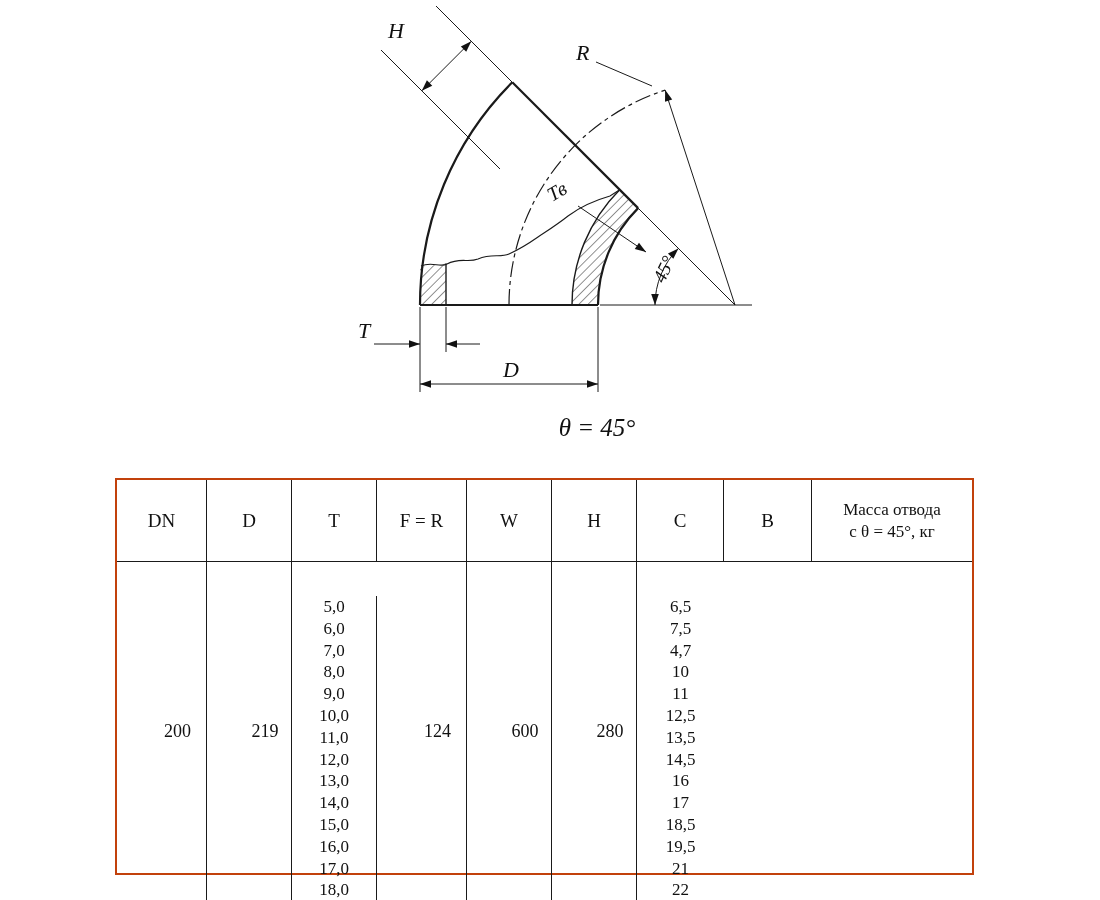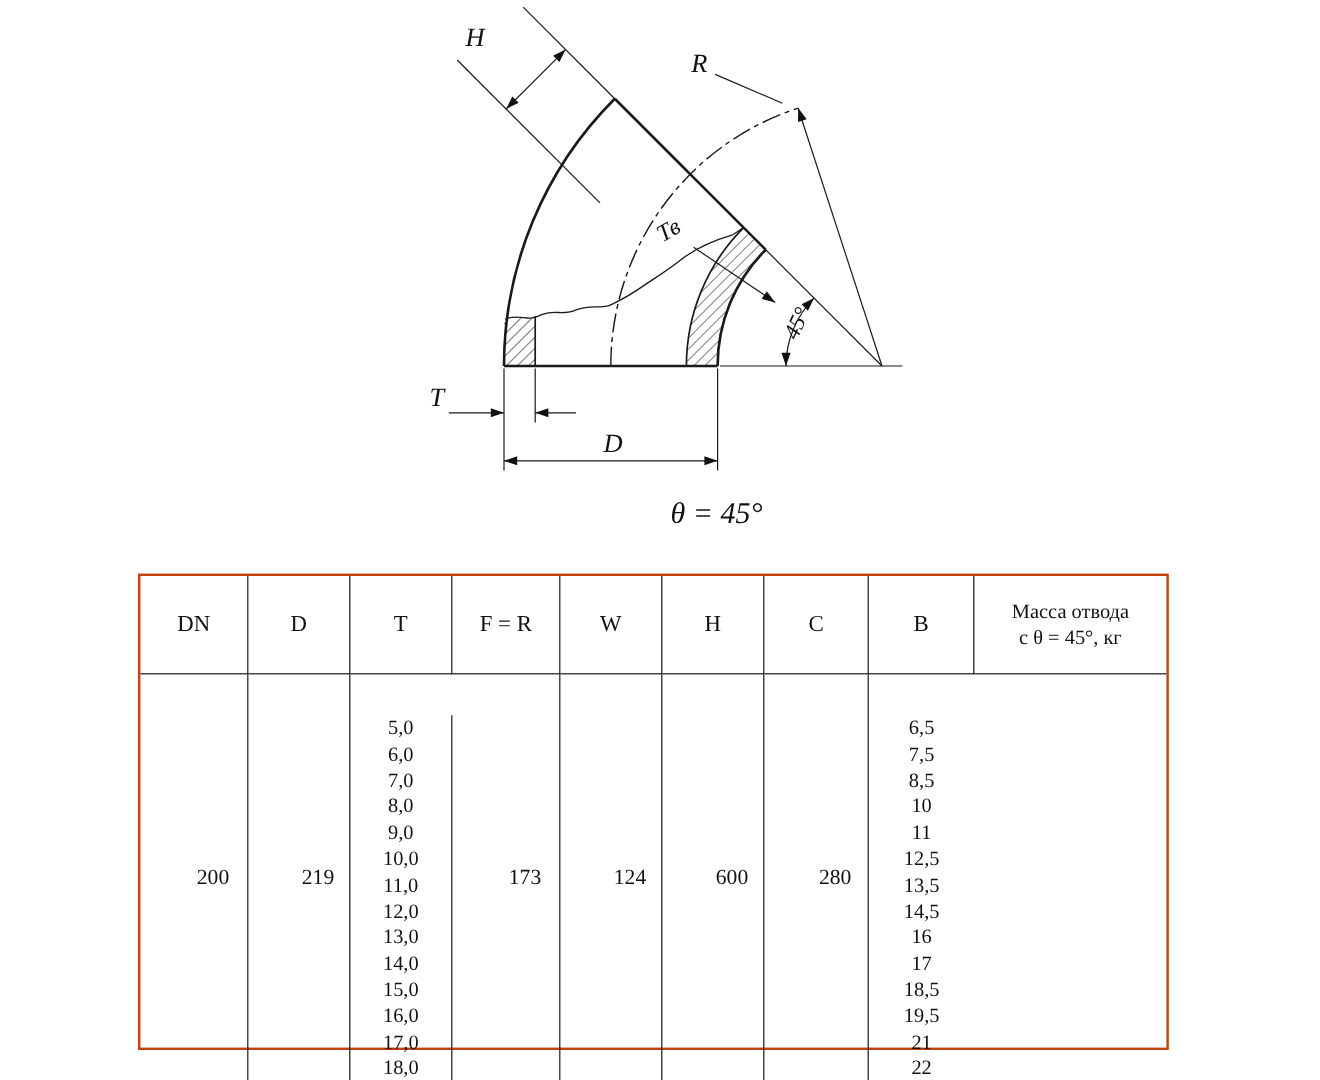--- a/index.html
+++ b/index.html
@@ -131,28 +131,27 @@
       <div>10,0</div>
       <div>11,0</div>
       <div>12,0</div>
       <div>13,0</div>
       <div>14,0</div>
       <div>15,0</div>
       <div>16,0</div>
       <div>17,0</div>
       <div>18,0</div>
     </div>
-  <div class="cell vcell">173</div>
   <div class="cell vcell">124</div>
   <div class="cell vcell">600</div>
   <div class="cell vcell">280</div>
   <div class="cell listcell last">
       <div>6,5</div>
       <div>7,5</div>
-      <div>8,5</div>
+      <div>4,7</div>
       <div>10</div>
       <div>11</div>
       <div>12,5</div>
       <div>13,5</div>
       <div>14,5</div>
       <div>16</div>
       <div>17</div>
       <div>18,5</div>
       <div>19,5</div>
       <div>21</div>

